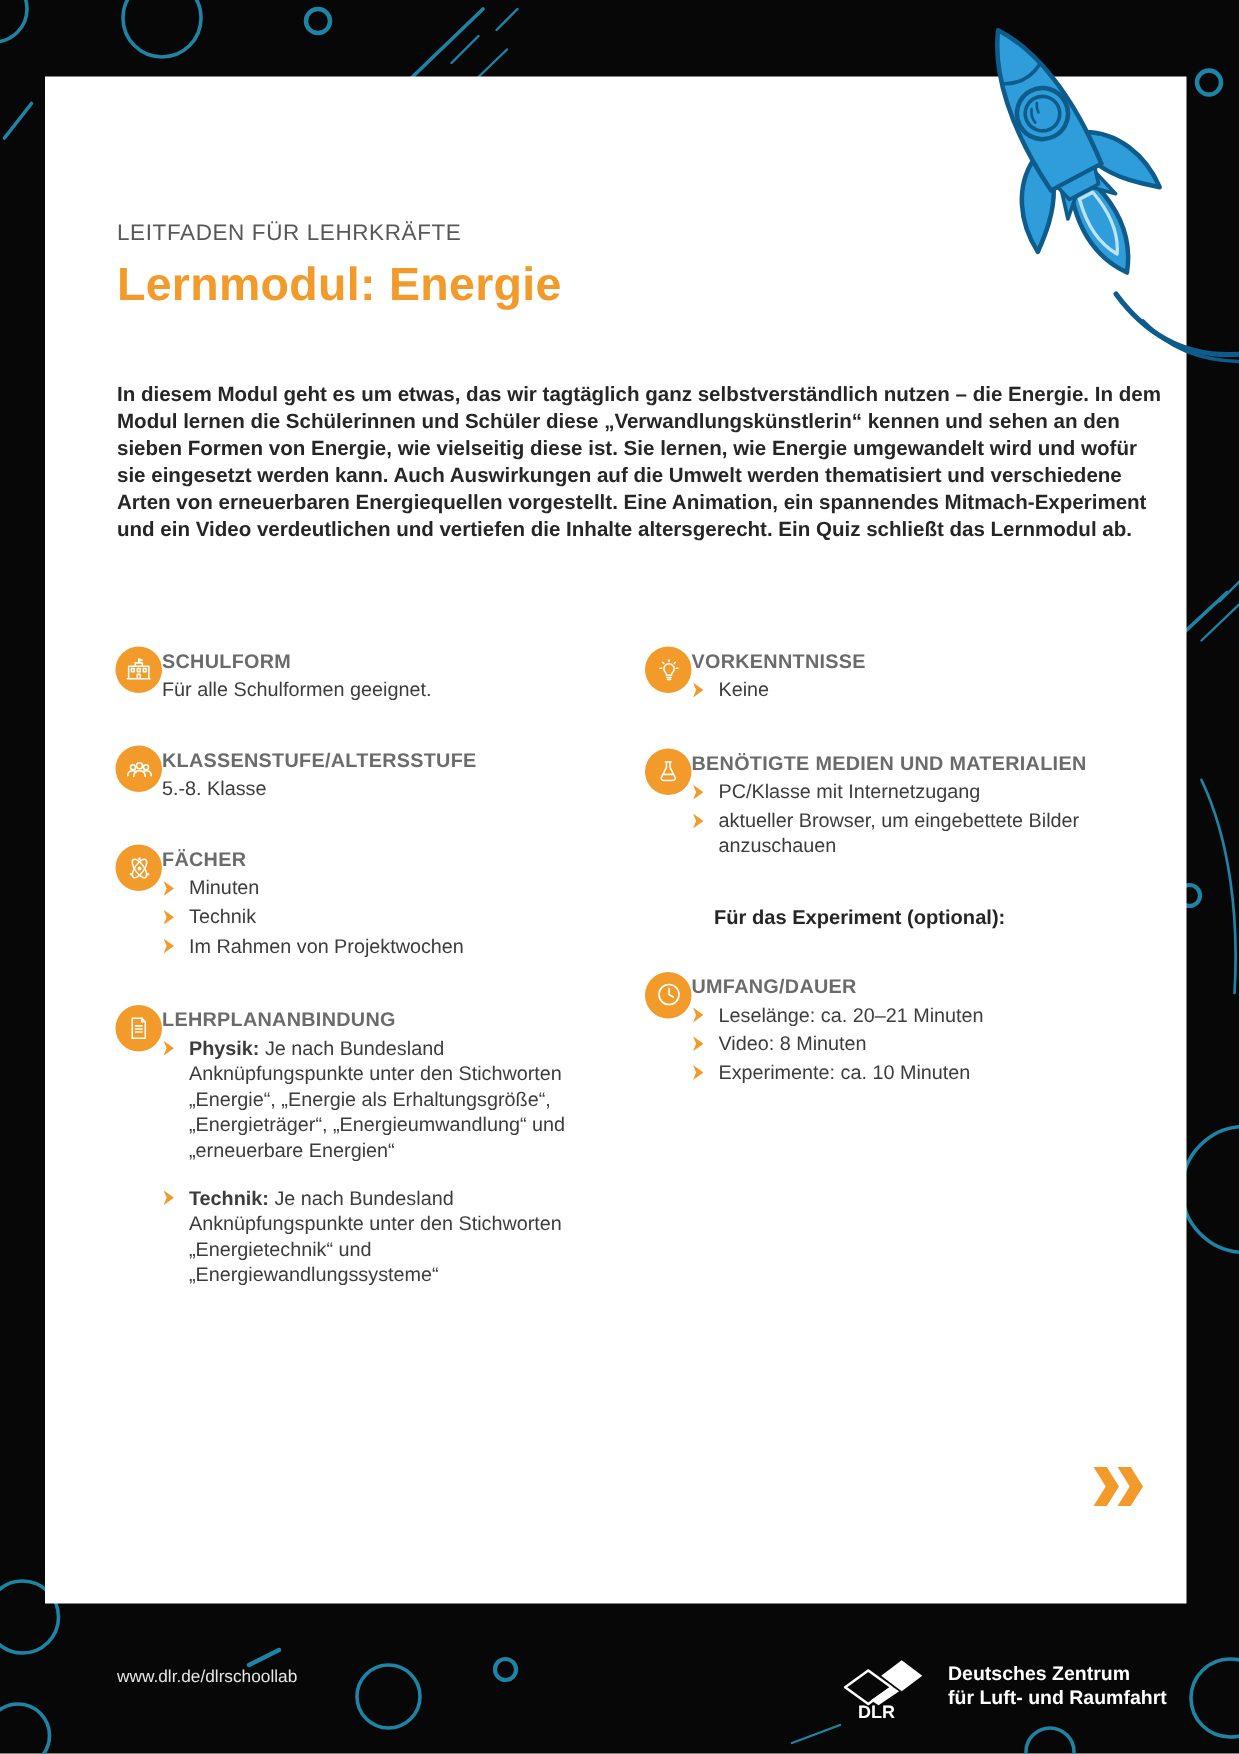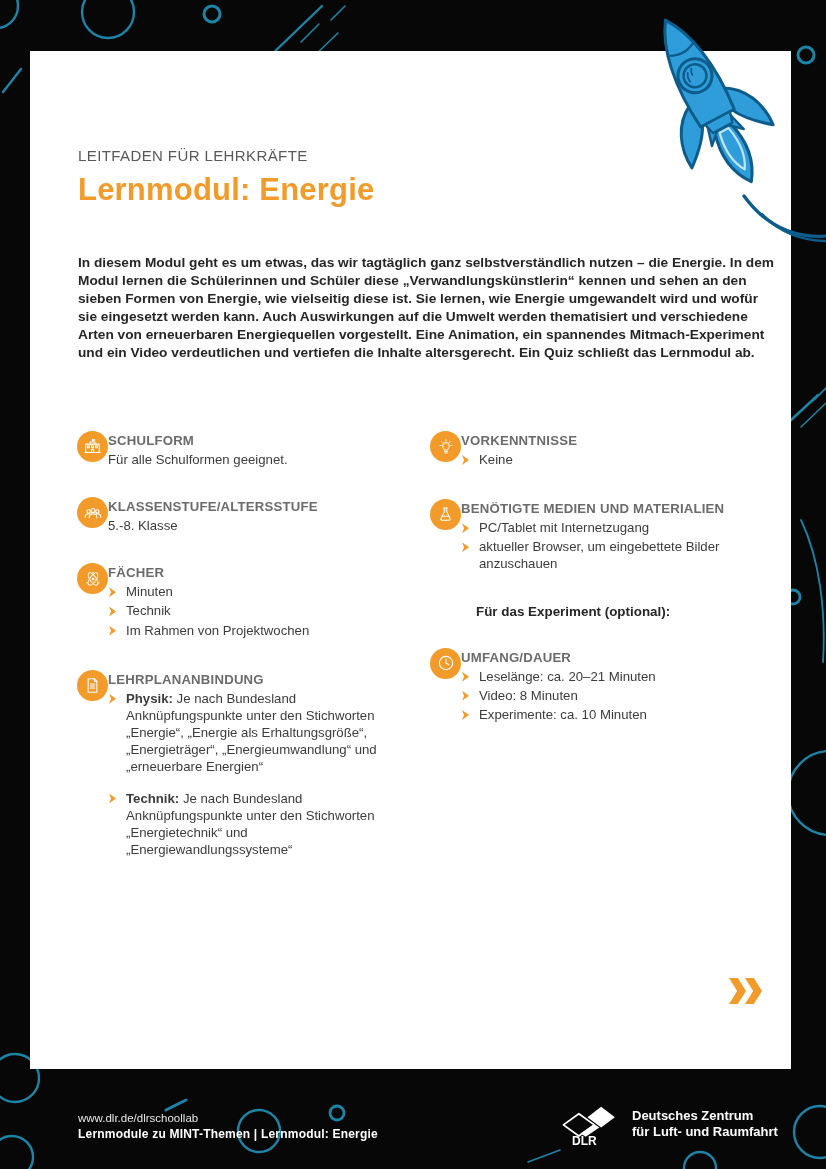--- a/index.html
+++ b/index.html
@@ -212,21 +212,21 @@
       <div class="icon-circle">
         <svg width="19" height="19" viewBox="0 0 24 24" stroke="#fff" stroke-width="1.3" fill="none" stroke-linecap="round" stroke-linejoin="round">
           <path d="M9.6,3.8 h4.8"></path>
           <path d="M10.5,3.8 v4.6 L6.3,16.6 a1.9,1.9 0 0 0 1.7,2.8 h8 a1.9,1.9 0 0 0 1.7-2.8 L13.5,8.4 V3.8"></path>
           <path d="M8,14.2 h8"></path>
         </svg>
       </div>
       <div class="block-body">
         <div class="block-heading">BENÖTIGTE MEDIEN UND MATERIALIEN</div>
         <ul class="bullets">
-          <li class="bullet"><span class="chev"></span><span>PC/Tablet mit Internetzugang</span></li>
+          <li class="bullet"><span class="chev"></span><span>PC/Klasse mit Internetzugang</span></li>
           <li class="bullet"><span class="chev"></span><span>aktueller Browser, um eingebettete Bilder anzuschauen</span></li>
         </ul>
       </div>
     </div>
 
     <div class="sub-block">
       <div class="block-heading dark" style="font-size:13.4px;">Für das Experiment (optional):</div>
     </div>
 
     <div class="block">
@@ -278,21 +278,20 @@
 
       <circle cx="0" cy="-32" r="17" fill="#2f9dda"></circle>
       <circle cx="0" cy="-32" r="11.5" fill="none" stroke-width="2.4"></circle>
       <path d="M-5,-38 q-3,4 -2,9 M0,-40 q-2,3 -2,6" fill="none" stroke-width="1.8"></path>
     </g>
   </svg>
 </div>
 
 <div class="footer">
   <div class="footer-url">www.dlr.de/dlrschoollab</div>
-  <div class="footer-line">Lernmodule zu MINT-Themen | Lernmodul: Energie</div>
 </div>
 
 <div class="brand">
   <svg width="60" height="52" viewBox="0 0 70 58" fill="none" stroke="#fff" stroke-width="2" stroke-linejoin="round">
     <polygon points="4,30 22,17 40,30 22,43"></polygon>
     <polygon points="32,21 48,9 64,21 48,33" fill="#fff" stroke="none"></polygon>
     <polygon points="24,40 40,29 46,33 30,44" fill="#fff" stroke="none"></polygon>
     <text x="14" y="54" fill="#fff" stroke="none" font-family="Liberation Sans, sans-serif" font-size="14" font-weight="bold">DLR</text>
   </svg>
   <div class="brand-text">

